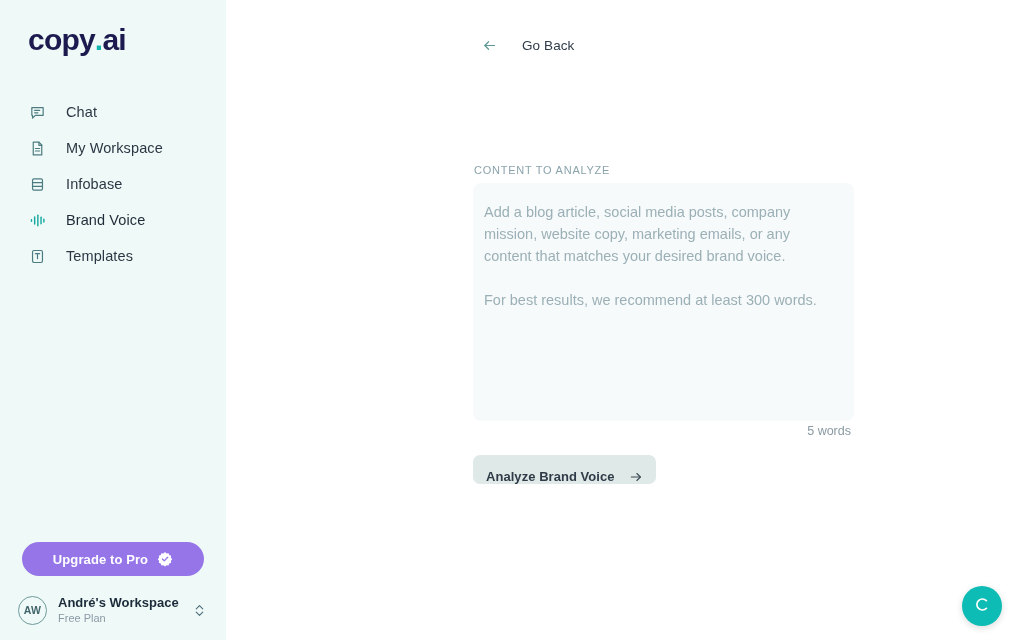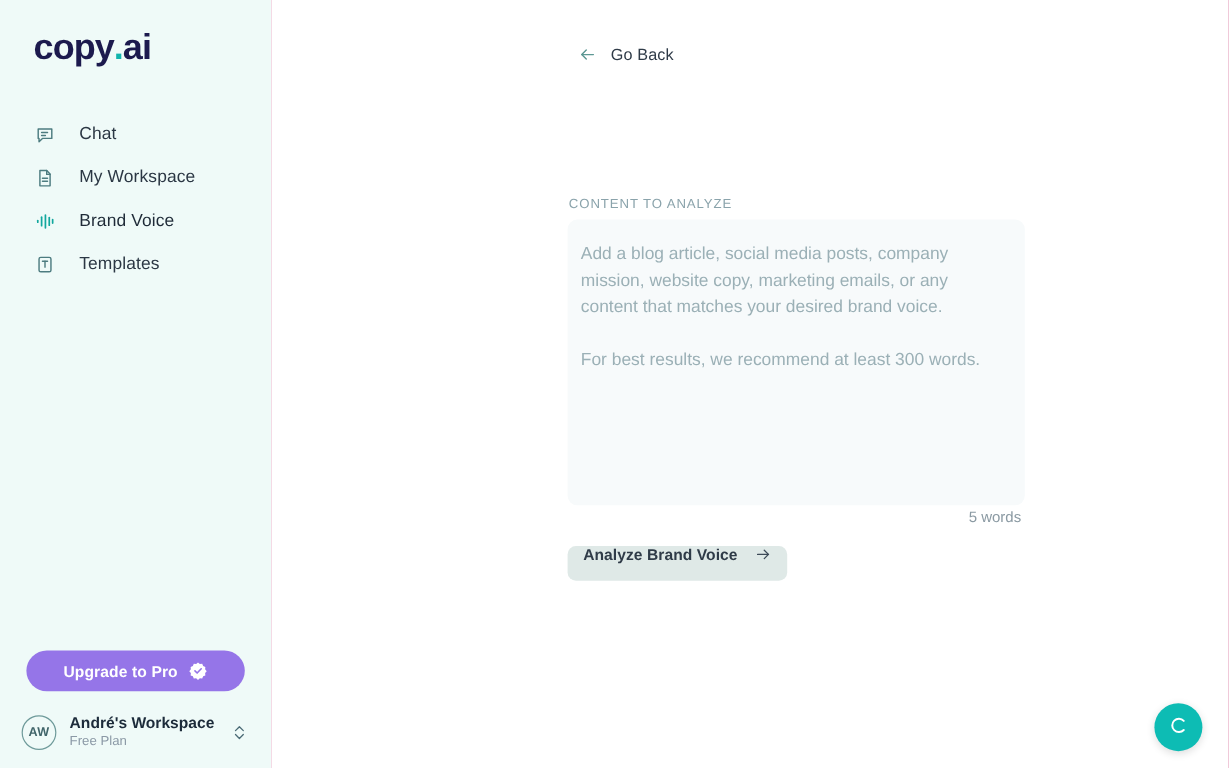--- a/index.html
+++ b/index.html
@@ -178,21 +178,21 @@
     background: #ffffff;
     height: 640px;
   }
 
   .go-back {
     position: absolute;
     left: 256px;
     top: 38px;
     display: inline-flex;
     align-items: center;
-    gap: 12px;
+    gap: 25px;
     cursor: pointer;
     user-select: none;
   }
   .go-back .back-arrow {
     color: #5d9894;
     display: flex;
     align-items: center;
   }
   .go-back .back-label {
     font-size: 13.5px;
@@ -265,21 +265,21 @@
   .analyze-btn {
     position: absolute;
     left: 247px;
     top: 455px;
     height: 29px;
     padding: 0 13px;
     border-radius: 7px;
     background: #dfe9e7;
     border: none;
     display: inline-flex;
-    align-items: flex-start;
+    align-items: flex-end;
     gap: 14px;
     cursor: pointer;
     font-family: inherit;
   }
   .analyze-btn .analyze-label {
     font-size: 13px;
     font-weight: 700;
     color: #2f3b48;
     letter-spacing: 0.05px;
   }
@@ -337,20 +337,30 @@
           <svg width="17" height="17" viewBox="0 0 24 24" fill="none" stroke="currentColor" stroke-width="1.7" stroke-linecap="round" stroke-linejoin="round">
             <path d="M6 3h8l4 4v14H6z"></path>
             <polyline points="14,3 14,7.5 18,7.5"></polyline>
             <line x1="9" y1="12" x2="15" y2="12"></line>
             <line x1="9" y1="15.5" x2="15" y2="15.5"></line>
           </svg>
         </span>
         <span class="nav-label">My Workspace</span>
       </div>
 
+      <div class="nav-item">
+        <span class="nav-icon">
+          <svg width="17" height="17" viewBox="0 0 24 24" fill="none" stroke="currentColor" stroke-width="1.7" stroke-linecap="round" stroke-linejoin="round">
+            <rect x="5" y="4" width="14" height="16" rx="2"></rect>
+            <line x1="5" y1="9.3" x2="19" y2="9.3"></line>
+            <line x1="5" y1="14.7" x2="19" y2="14.7"></line>
+          </svg>
+        </span>
+        <span class="nav-label">Infobase</span>
+      </div>
 
       <div class="nav-item is-active">
         <span class="nav-icon">
           <svg width="17" height="17" viewBox="0 0 24 24" fill="none" stroke="currentColor" stroke-width="2" stroke-linecap="round">
             <line x1="3.5" y1="11" x2="3.5" y2="13"></line>
             <line x1="8" y1="7" x2="8" y2="17"></line>
             <line x1="12.5" y1="4.5" x2="12.5" y2="19.5"></line>
             <line x1="17" y1="7.5" x2="17" y2="16.5"></line>
             <line x1="21" y1="10" x2="21" y2="14"></line>
           </svg>

